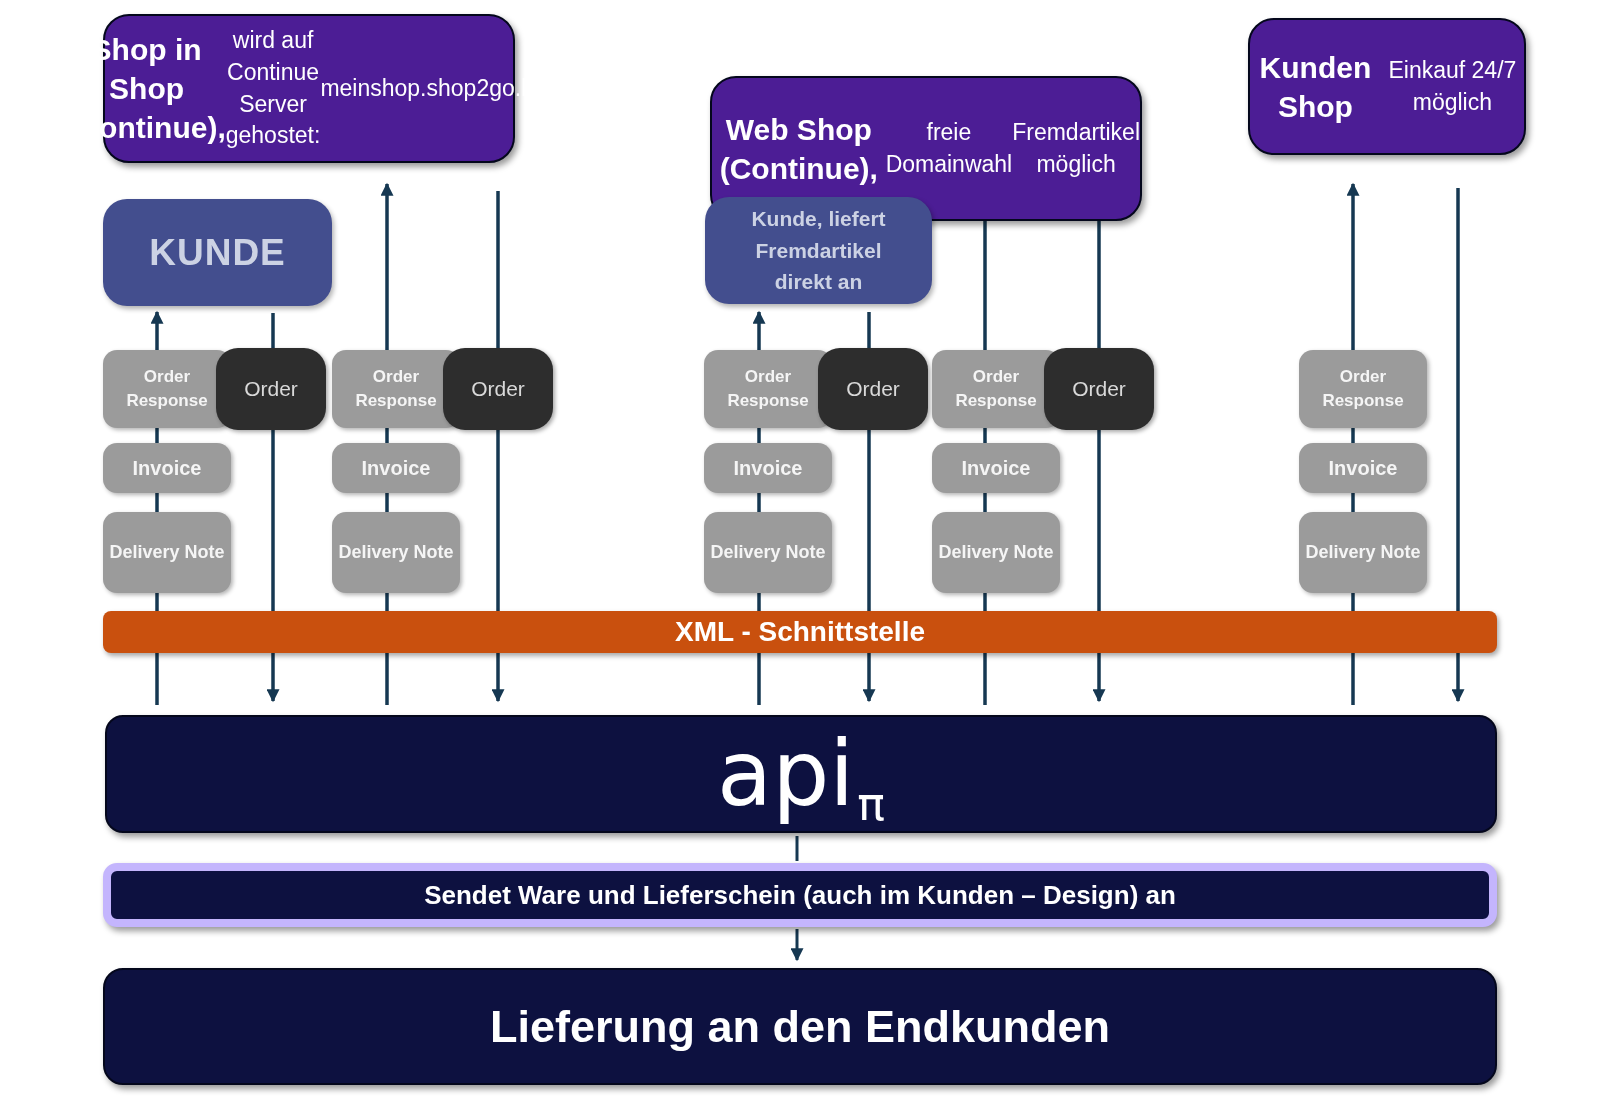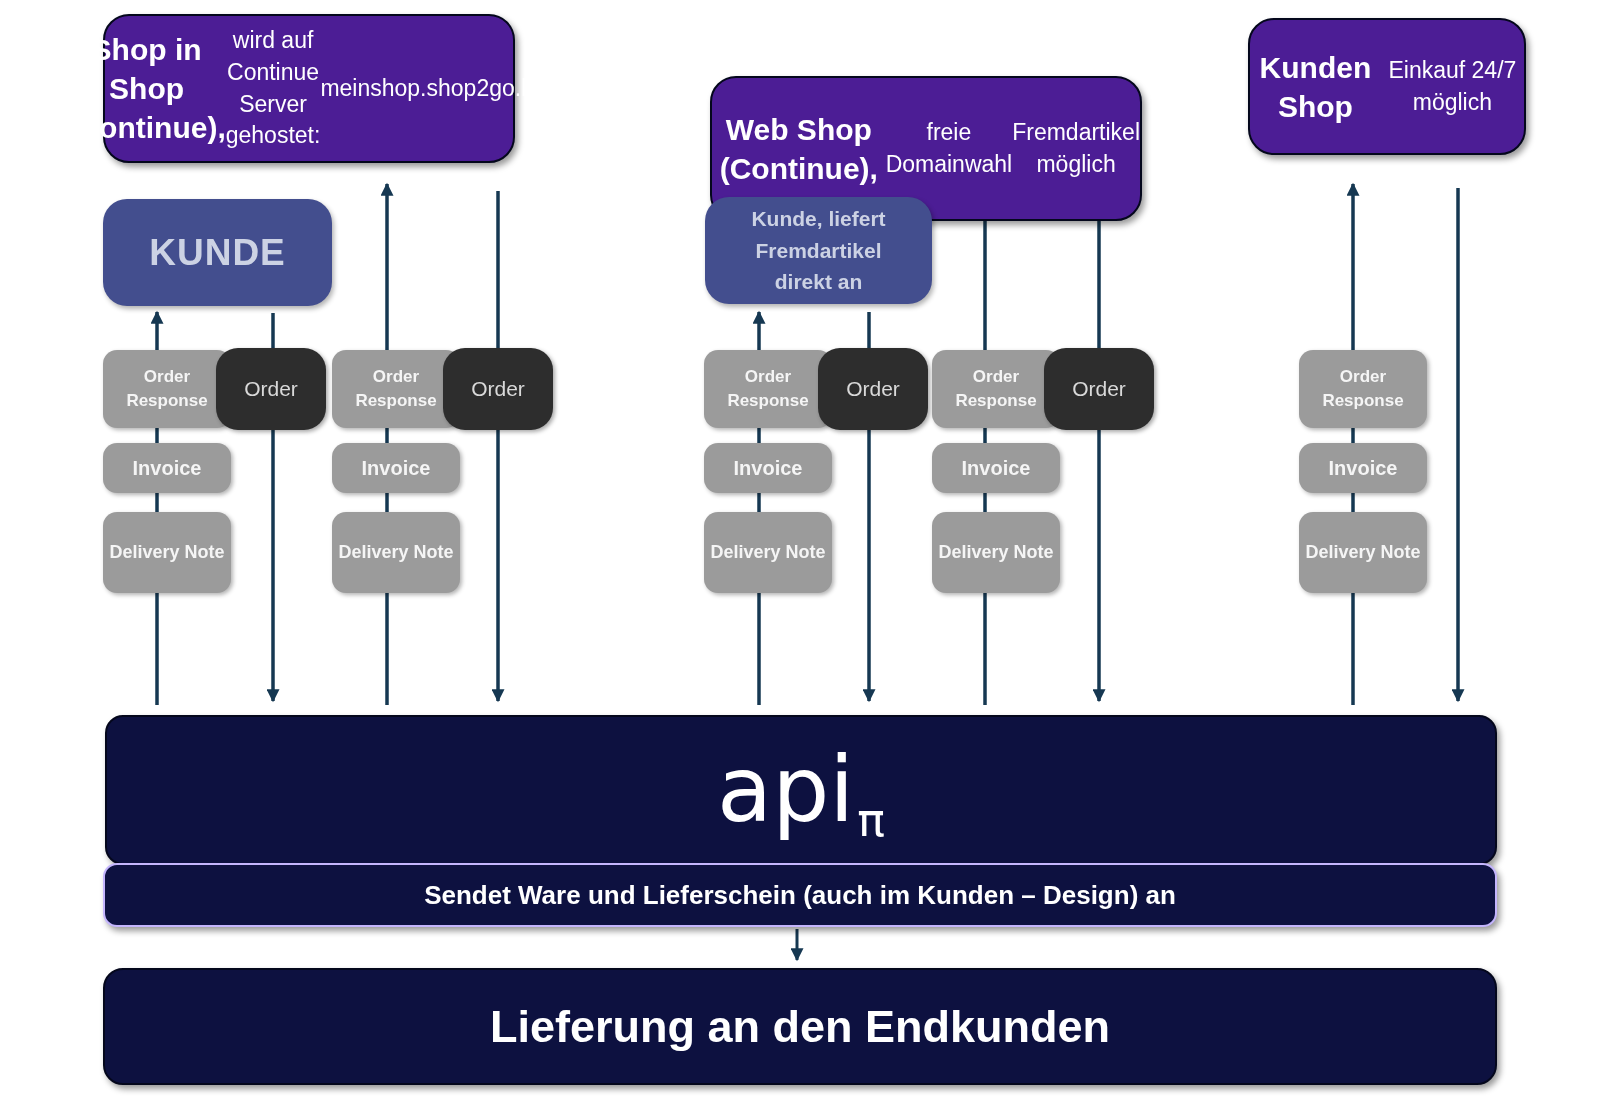--- a/index.html
+++ b/index.html
@@ -42,30 +42,30 @@
     font-weight:normal;font-size:21px;width:110px;height:82px;top:348px;
     box-shadow:2px 2px 4px rgba(0,0,0,0.35);
   }
   .xml-bar{
     position:absolute;z-index:2;left:103px;top:611px;width:1394px;height:42px;
     background:#c9500e;border-radius:8px;display:flex;align-items:center;
     justify-content:center;color:#ffffff;font-weight:bold;font-size:28px;
     box-shadow:2px 3px 5px rgba(0,0,0,0.35);
   }
   .api-box{
-    position:absolute;z-index:2;left:105px;top:715px;width:1392px;height:150px;
+    position:absolute;z-index:2;left:105px;top:715px;width:1392px;height:118px;
     background:#0d1140;border:2px solid #04071c;border-radius:18px;
     display:flex;align-items:center;justify-content:center;color:#ffffff;
     box-shadow:3px 4px 6px rgba(0,0,0,0.40);box-sizing:border-box;
   }
   .api-text{font-family:"DejaVu Sans",sans-serif;font-size:90px;line-height:1;}
   .api-sub{font-family:"DejaVu Sans",sans-serif;font-size:46px;position:relative;top:30px;margin-left:3px;}
   .send-bar{
     position:absolute;z-index:2;left:103px;top:863px;width:1394px;height:64px;
-    background:#0d1140;border:2px solid #c4b5fd;border-radius:14px;
+    background:#0d1140;border:8px solid #c4b5fd;border-radius:14px;
     display:flex;align-items:center;justify-content:center;color:#ffffff;
     font-weight:bold;font-size:26px;box-shadow:3px 4px 6px rgba(0,0,0,0.40);
     box-sizing:border-box;
   }
   .delivery-bar{
     position:absolute;z-index:2;left:103px;top:968px;width:1394px;height:117px;
     background:#0d1140;border:2px solid #04071c;border-radius:20px;
     display:flex;align-items:center;justify-content:center;color:#ffffff;
     font-weight:bold;font-size:45px;box-shadow:3px 4px 6px rgba(0,0,0,0.40);
     box-sizing:border-box;
@@ -138,20 +138,23 @@
   <div class="order-box" style="left:818px">Order</div>
   <div class="doc-box doc-or" style="left:932px">Order Response</div>
   <div class="doc-box doc-inv" style="left:932px">Invoice</div>
   <div class="doc-box doc-dn" style="left:932px">Delivery Note</div>
   <div class="order-box" style="left:1044px">Order</div>
 
   <div class="doc-box doc-or" style="left:1299px">Order Response</div>
   <div class="doc-box doc-inv" style="left:1299px">Invoice</div>
   <div class="doc-box doc-dn" style="left:1299px">Delivery Note</div>
 
+  <div class="xml-bar">
+    <span>XML - Schnittstelle</span>
+  </div>
 
   <div class="api-box">
     <span class="api-text">api</span>
     <span class="api-sub">π</span>
   </div>
 
   <div class="send-bar">
     <span>Sendet Ware und Lieferschein (auch im Kunden – Design) an</span>
   </div>
 

